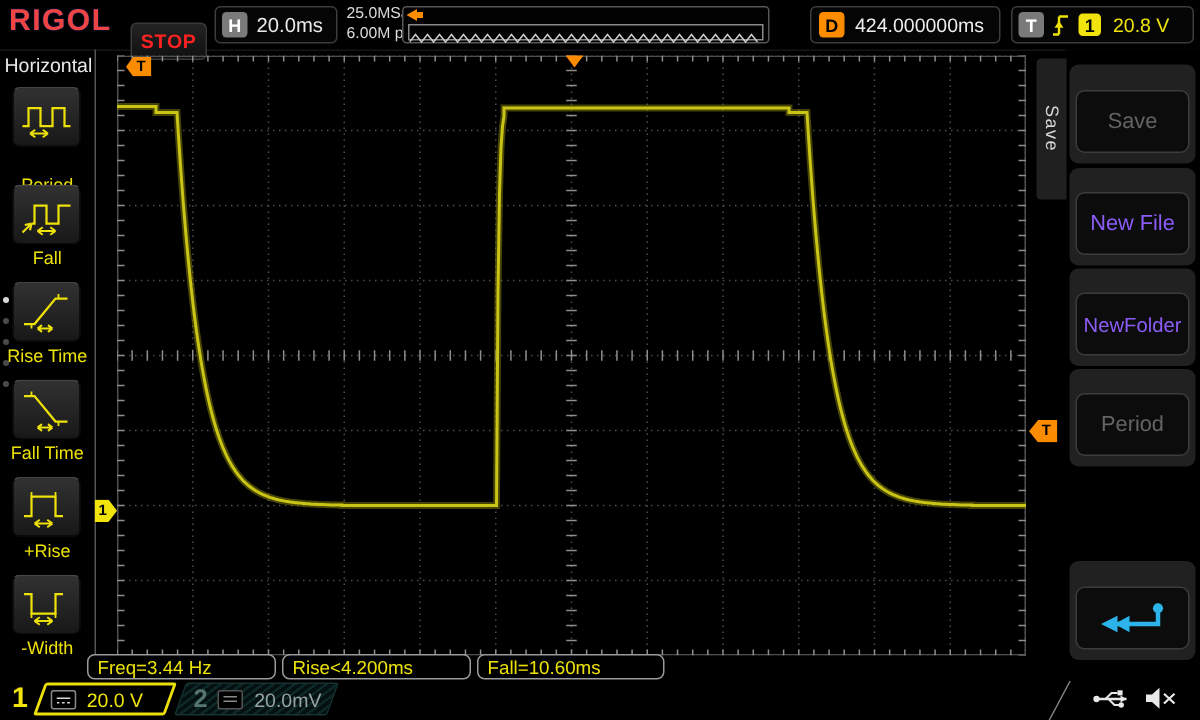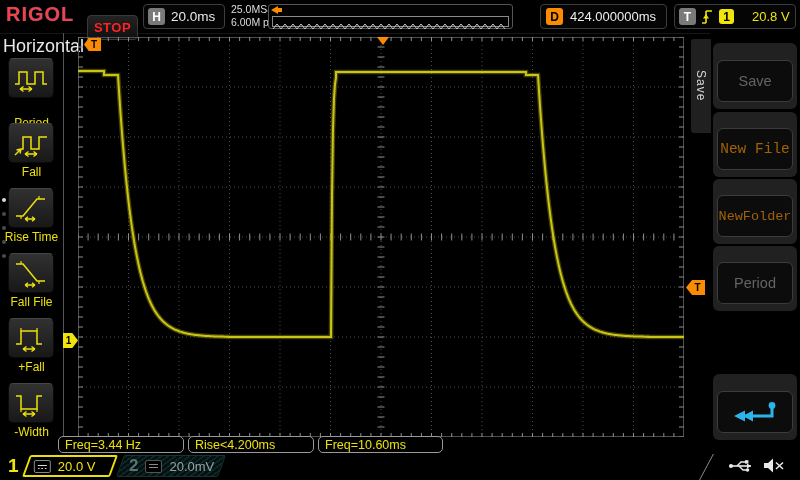--- a/index.html
+++ b/index.html
@@ -27,25 +27,25 @@
         border-radius:3px;box-sizing:border-box;}
   .preview-inner{left:3px;top:11px;width:237px;height:11px;border:1px solid #8a8a8a;box-sizing:border-box;}
   .preview-arrow{left:2px;top:1px;width:0;height:0;border-top:4px solid transparent;border-bottom:4px solid transparent;
         border-right:7px solid #fb8b00;}
   .preview-arrow-tail{left:9px;top:3px;width:4px;height:4px;background:#fb8b00;}
   .dbox{left:540px;top:4px;width:127px;height:25px;background:#050505;border:1px solid #3d3d3d;
         border-radius:4px;display:flex;align-items:center;gap:7px;padding:0 5px;box-sizing:border-box;}
   .dval{color:#eeeeee;font-size:13px;text-align:center;}
   .tbox{left:674px;top:4px;width:122px;height:25px;background:#050505;border:1px solid #3d3d3d;
         border-radius:4px;display:flex;align-items:center;gap:5px;padding:0 4px;box-sizing:border-box;}
-  .tval{color:#f0e40c;font-size:13px;margin-left:13px;}
+  .tval{color:#f0e40c;font-size:13px;margin-left:3px;}
 
   
   .lmenu-sep{left:63px;top:33px;width:1px;height:414px;background:#555;}
-  .lmenu-title{left:3px;top:36px;color:#e9e9e9;font-size:18px;}
+  .lmenu-title{left:3px;top:36px;color:#e9e9e9;font-size:13px;}
   .lbtn{left:8px;width:46px;height:40px;border-radius:5px;background:linear-gradient(#313131,#181818);
         border:1px solid #0a0a0a;border-top-color:#454545;box-sizing:border-box;
         display:flex;align-items:center;justify-content:center;}
   .llabel{left:0;width:63px;text-align:center;color:#ede10a;font-size:12px;}
   .pagedots{left:2px;top:198px;display:flex;flex-direction:column;gap:10px;}
   .pagedots span{width:4px;height:4px;border-radius:50%;background:#4a4a4a;}
   .pagedots span.on{background:#d8d8d8;}
 
   
   .scope{left:78px;top:37px;width:606px;height:400px;}
@@ -86,21 +86,21 @@
   .foot-slant{left:706px;top:454px;width:1px;height:26px;background:#8a8a8a;transform:skewX(-28deg);}
 
   
   .rpanel{left:710px;top:33px;width:90px;height:414px;background:#000;}
   .save-tab{left:691px;top:39px;width:20px;height:94px;background:#202020;border-radius:3px 0 0 3px;
         color:#d8d8d8;font-size:12px;writing-mode:vertical-rl;
         display:flex;align-items:center;justify-content:center;letter-spacing:1px;}
   .rcard{left:713px;width:84px;background:#212121;border-radius:6px;}
   .rbtn{left:717px;width:76px;height:42px;background:#0c0c0c;border:1px solid #3c3c3c;border-radius:6px;
         display:flex;align-items:center;justify-content:center;font-size:14.5px;box-sizing:border-box;}
-  .rbtn.en{color:#a16207;font-family:Liberation Mono, monospace;}
+  .rbtn.en{color:#8b5cf6;}
   .rbtn.dis{color:#646464;}
 
   
   .stat-icons{left:728px;top:457px;display:flex;gap:6px;align-items:center;}
 </style>
 </head>
 <body>
 
 <div class="abs topbar"></div>
 <div class="abs logo">RIGOL</div>
@@ -173,30 +173,30 @@
 </div>
 <div class="abs llabel" style="top:230px">Rise Time</div>
 
 <div class="abs lbtn" style="top:253px">
   <svg width="36" height="30" viewBox="0 0 36 30">
     <path d="M3,6 h7 l14,17 h8" stroke="#ede10a" stroke-width="1.5" fill="none"></path>
     <path d="M8,6 v-3 M26,23 v3" stroke="#ede10a" stroke-width="1.2" fill="none"></path>
     <path d="M12,27 h10 M12,27 l3,-2.2 M12,27 l3,2.2 M22,27 l-3,-2.2 M22,27 l-3,2.2" stroke="#ede10a" stroke-width="1.4" fill="none"></path>
   </svg>
 </div>
-<div class="abs llabel" style="top:295px">Fall File</div>
+<div class="abs llabel" style="top:295px">Fall Time</div>
 
 <div class="abs lbtn" style="top:318px">
   <svg width="36" height="30" viewBox="0 0 36 30">
     <path d="M3,21 h5 v-13 h16 v13 h5" stroke="#ede10a" stroke-width="1.5" fill="none"></path>
     <path d="M8,8 v-3 M24,8 v-3" stroke="#ede10a" stroke-width="1.2" fill="none"></path>
     <path d="M10,26 h12 M10,26 l3.5,-2.5 M10,26 l3.5,2.5 M22,26 l-3.5,-2.5 M22,26 l-3.5,2.5" stroke="#ede10a" stroke-width="1.4" fill="none"></path>
   </svg>
 </div>
-<div class="abs llabel" style="top:360px">+Fall</div>
+<div class="abs llabel" style="top:360px">+Rise</div>
 
 <div class="abs lbtn" style="top:383px">
   <svg width="36" height="30" viewBox="0 0 36 30">
     <path d="M3,8 h5 v13 h16 v-13 h5" stroke="#ede10a" stroke-width="1.5" fill="none"></path>
     <path d="M8,21 v3 M24,21 v3" stroke="#ede10a" stroke-width="1.2" fill="none"></path>
     <path d="M10,26 h12 M10,26 l3.5,-2.5 M10,26 l3.5,2.5 M22,26 l-3.5,-2.5 M22,26 l-3.5,2.5" stroke="#ede10a" stroke-width="1.4" fill="none"></path>
   </svg>
 </div>
 <div class="abs llabel" style="top:425px">-Width</div>
 
@@ -207,21 +207,21 @@
     <path d="M0.0,34.0 L26.0,34.0 L26.0,38.0 L40.0,38.0 L40.0,38.0 L41.0,53.9 L42.0,68.8 L43.0,82.8 L44.0,96.0 L45.0,108.3 L46.0,119.9 L47.0,130.8 L48.0,141.1 L49.0,150.7 L50.0,159.8 L51.0,168.3 L52.0,176.2 L53.0,183.7 L54.0,190.8 L55.0,197.4 L56.0,203.6 L57.0,209.5 L58.0,214.9 L59.0,220.1 L60.0,224.9 L61.0,229.5 L62.0,233.8 L63.0,237.8 L64.0,241.5 L65.0,245.1 L66.0,248.4 L67.0,251.5 L68.0,254.5 L69.0,257.2 L70.0,259.8 L71.0,262.3 L72.0,264.5 L73.0,266.7 L74.0,268.7 L75.0,270.6 L76.0,272.4 L77.0,274.1 L78.0,275.6 L79.0,277.1 L80.0,278.5 L81.0,279.8 L82.0,281.0 L83.0,282.2 L84.0,283.3 L85.0,284.3 L86.0,285.2 L87.0,286.1 L88.0,287.0 L89.0,287.7 L90.0,288.5 L91.0,289.2 L92.0,289.8 L93.0,290.5 L94.0,291.0 L95.0,291.6 L96.0,292.1 L97.0,292.6 L98.0,293.0 L99.0,293.4 L100.0,293.8 L101.0,294.2 L102.0,294.6 L103.0,294.9 L104.0,295.2 L105.0,295.5 L106.0,295.8 L107.0,296.0 L108.0,296.3 L109.0,296.5 L110.0,296.7 L111.0,296.9 L112.0,297.1 L113.0,297.3 L114.0,297.4 L115.0,297.6 L116.0,297.7 L117.0,297.9 L118.0,298.0 L119.0,298.1 L120.0,298.2 L121.0,298.3 L122.0,298.4 L123.0,298.5 L124.0,298.6 L125.0,298.7 L126.0,298.8 L127.0,298.9 L128.0,298.9 L129.0,299.0 L130.0,299.1 L131.0,299.1 L132.0,299.2 L133.0,299.2 L134.0,299.3 L135.0,299.3 L136.0,299.4 L137.0,299.4 L138.0,299.4 L139.0,299.5 L140.0,299.5 L141.0,299.5 L142.0,299.6 L143.0,299.6 L144.0,299.6 L145.0,299.6 L146.0,299.7 L147.0,299.7 L148.0,299.7 L149.0,299.7 L150.0,299.7 L150.0,300.0 L253.0,300.0 L253.0,300.0 L254.0,157.8 L255.0,91.9 L256.0,61.4 L257.0,47.2 L258.0,40.7 L258.0,35.0 L448.0,35.0 L448.0,38.0 L460.0,38.0 L460.0,38.0 L461.0,53.9 L462.0,68.8 L463.0,82.8 L464.0,96.0 L465.0,108.3 L466.0,119.9 L467.0,130.8 L468.0,141.1 L469.0,150.7 L470.0,159.8 L471.0,168.3 L472.0,176.2 L473.0,183.7 L474.0,190.8 L475.0,197.4 L476.0,203.6 L477.0,209.5 L478.0,214.9 L479.0,220.1 L480.0,224.9 L481.0,229.5 L482.0,233.8 L483.0,237.8 L484.0,241.5 L485.0,245.1 L486.0,248.4 L487.0,251.5 L488.0,254.5 L489.0,257.2 L490.0,259.8 L491.0,262.3 L492.0,264.5 L493.0,266.7 L494.0,268.7 L495.0,270.6 L496.0,272.4 L497.0,274.1 L498.0,275.6 L499.0,277.1 L500.0,278.5 L501.0,279.8 L502.0,281.0 L503.0,282.2 L504.0,283.3 L505.0,284.3 L506.0,285.2 L507.0,286.1 L508.0,287.0 L509.0,287.7 L510.0,288.5 L511.0,289.2 L512.0,289.8 L513.0,290.5 L514.0,291.0 L515.0,291.6 L516.0,292.1 L517.0,292.6 L518.0,293.0 L519.0,293.4 L520.0,293.8 L521.0,294.2 L522.0,294.6 L523.0,294.9 L524.0,295.2 L525.0,295.5 L526.0,295.8 L527.0,296.0 L528.0,296.3 L529.0,296.5 L530.0,296.7 L531.0,296.9 L532.0,297.1 L533.0,297.3 L534.0,297.4 L535.0,297.6 L536.0,297.7 L537.0,297.9 L538.0,298.0 L539.0,298.1 L540.0,298.2 L541.0,298.3 L542.0,298.4 L543.0,298.5 L544.0,298.6 L545.0,298.7 L546.0,298.8 L547.0,298.9 L548.0,298.9 L549.0,299.0 L550.0,299.1 L551.0,299.1 L552.0,299.2 L553.0,299.2 L554.0,299.3 L555.0,299.3 L556.0,299.4 L557.0,299.4 L558.0,299.4 L559.0,299.5 L560.0,299.5 L561.0,299.5 L562.0,299.6 L563.0,299.6 L564.0,299.6 L565.0,299.6 L566.0,299.7 L567.0,299.7 L568.0,299.7 L569.0,299.7 L570.0,299.7 L570.0,300.0 L606.0,300.0" stroke="#807c09" stroke-width="4.6" opacity="0.55" fill="none"></path>
     <path d="M0.0,34.0 L26.0,34.0 L26.0,38.0 L40.0,38.0 L40.0,38.0 L41.0,53.9 L42.0,68.8 L43.0,82.8 L44.0,96.0 L45.0,108.3 L46.0,119.9 L47.0,130.8 L48.0,141.1 L49.0,150.7 L50.0,159.8 L51.0,168.3 L52.0,176.2 L53.0,183.7 L54.0,190.8 L55.0,197.4 L56.0,203.6 L57.0,209.5 L58.0,214.9 L59.0,220.1 L60.0,224.9 L61.0,229.5 L62.0,233.8 L63.0,237.8 L64.0,241.5 L65.0,245.1 L66.0,248.4 L67.0,251.5 L68.0,254.5 L69.0,257.2 L70.0,259.8 L71.0,262.3 L72.0,264.5 L73.0,266.7 L74.0,268.7 L75.0,270.6 L76.0,272.4 L77.0,274.1 L78.0,275.6 L79.0,277.1 L80.0,278.5 L81.0,279.8 L82.0,281.0 L83.0,282.2 L84.0,283.3 L85.0,284.3 L86.0,285.2 L87.0,286.1 L88.0,287.0 L89.0,287.7 L90.0,288.5 L91.0,289.2 L92.0,289.8 L93.0,290.5 L94.0,291.0 L95.0,291.6 L96.0,292.1 L97.0,292.6 L98.0,293.0 L99.0,293.4 L100.0,293.8 L101.0,294.2 L102.0,294.6 L103.0,294.9 L104.0,295.2 L105.0,295.5 L106.0,295.8 L107.0,296.0 L108.0,296.3 L109.0,296.5 L110.0,296.7 L111.0,296.9 L112.0,297.1 L113.0,297.3 L114.0,297.4 L115.0,297.6 L116.0,297.7 L117.0,297.9 L118.0,298.0 L119.0,298.1 L120.0,298.2 L121.0,298.3 L122.0,298.4 L123.0,298.5 L124.0,298.6 L125.0,298.7 L126.0,298.8 L127.0,298.9 L128.0,298.9 L129.0,299.0 L130.0,299.1 L131.0,299.1 L132.0,299.2 L133.0,299.2 L134.0,299.3 L135.0,299.3 L136.0,299.4 L137.0,299.4 L138.0,299.4 L139.0,299.5 L140.0,299.5 L141.0,299.5 L142.0,299.6 L143.0,299.6 L144.0,299.6 L145.0,299.6 L146.0,299.7 L147.0,299.7 L148.0,299.7 L149.0,299.7 L150.0,299.7 L150.0,300.0 L253.0,300.0 L253.0,300.0 L254.0,157.8 L255.0,91.9 L256.0,61.4 L257.0,47.2 L258.0,40.7 L258.0,35.0 L448.0,35.0 L448.0,38.0 L460.0,38.0 L460.0,38.0 L461.0,53.9 L462.0,68.8 L463.0,82.8 L464.0,96.0 L465.0,108.3 L466.0,119.9 L467.0,130.8 L468.0,141.1 L469.0,150.7 L470.0,159.8 L471.0,168.3 L472.0,176.2 L473.0,183.7 L474.0,190.8 L475.0,197.4 L476.0,203.6 L477.0,209.5 L478.0,214.9 L479.0,220.1 L480.0,224.9 L481.0,229.5 L482.0,233.8 L483.0,237.8 L484.0,241.5 L485.0,245.1 L486.0,248.4 L487.0,251.5 L488.0,254.5 L489.0,257.2 L490.0,259.8 L491.0,262.3 L492.0,264.5 L493.0,266.7 L494.0,268.7 L495.0,270.6 L496.0,272.4 L497.0,274.1 L498.0,275.6 L499.0,277.1 L500.0,278.5 L501.0,279.8 L502.0,281.0 L503.0,282.2 L504.0,283.3 L505.0,284.3 L506.0,285.2 L507.0,286.1 L508.0,287.0 L509.0,287.7 L510.0,288.5 L511.0,289.2 L512.0,289.8 L513.0,290.5 L514.0,291.0 L515.0,291.6 L516.0,292.1 L517.0,292.6 L518.0,293.0 L519.0,293.4 L520.0,293.8 L521.0,294.2 L522.0,294.6 L523.0,294.9 L524.0,295.2 L525.0,295.5 L526.0,295.8 L527.0,296.0 L528.0,296.3 L529.0,296.5 L530.0,296.7 L531.0,296.9 L532.0,297.1 L533.0,297.3 L534.0,297.4 L535.0,297.6 L536.0,297.7 L537.0,297.9 L538.0,298.0 L539.0,298.1 L540.0,298.2 L541.0,298.3 L542.0,298.4 L543.0,298.5 L544.0,298.6 L545.0,298.7 L546.0,298.8 L547.0,298.9 L548.0,298.9 L549.0,299.0 L550.0,299.1 L551.0,299.1 L552.0,299.2 L553.0,299.2 L554.0,299.3 L555.0,299.3 L556.0,299.4 L557.0,299.4 L558.0,299.4 L559.0,299.5 L560.0,299.5 L561.0,299.5 L562.0,299.6 L563.0,299.6 L564.0,299.6 L565.0,299.6 L566.0,299.7 L567.0,299.7 L568.0,299.7 L569.0,299.7 L570.0,299.7 L570.0,300.0 L606.0,300.0" stroke="#c9c416" stroke-width="2" fill="none"></path>
   </svg>
 <div class="abs trig-pos" id="trigger-pos-marker" style="left: 377px;"></div>
 <div class="abs marker t-offscreen">T</div>
 <div class="abs marker t-level" id="trigger-level-marker" style="top: 280px;">T</div>
 <div class="abs marker ch1-marker" id="ch1-offset-marker" style="top: 333px;">1</div>
 
 <div class="abs meas" style="left:58px;width:126px">Freq=3.44 Hz</div>
 <div class="abs meas" style="left:188px;width:126px">Rise&lt;4.200ms</div>
-<div class="abs meas" style="left:318px;width:125px">Freq=10.60ms</div>
+<div class="abs meas" style="left:318px;width:125px">Fall=10.60ms</div>
 
 <div class="abs ch1-num">1</div>
 <div class="abs ch1-box">
   <div class="unskew">
     <span class="coupling">
         <i></i>
         <i class="dash"></i>
       </span>
     <span class="ch1-val">20.0 V</span>
   </div>

